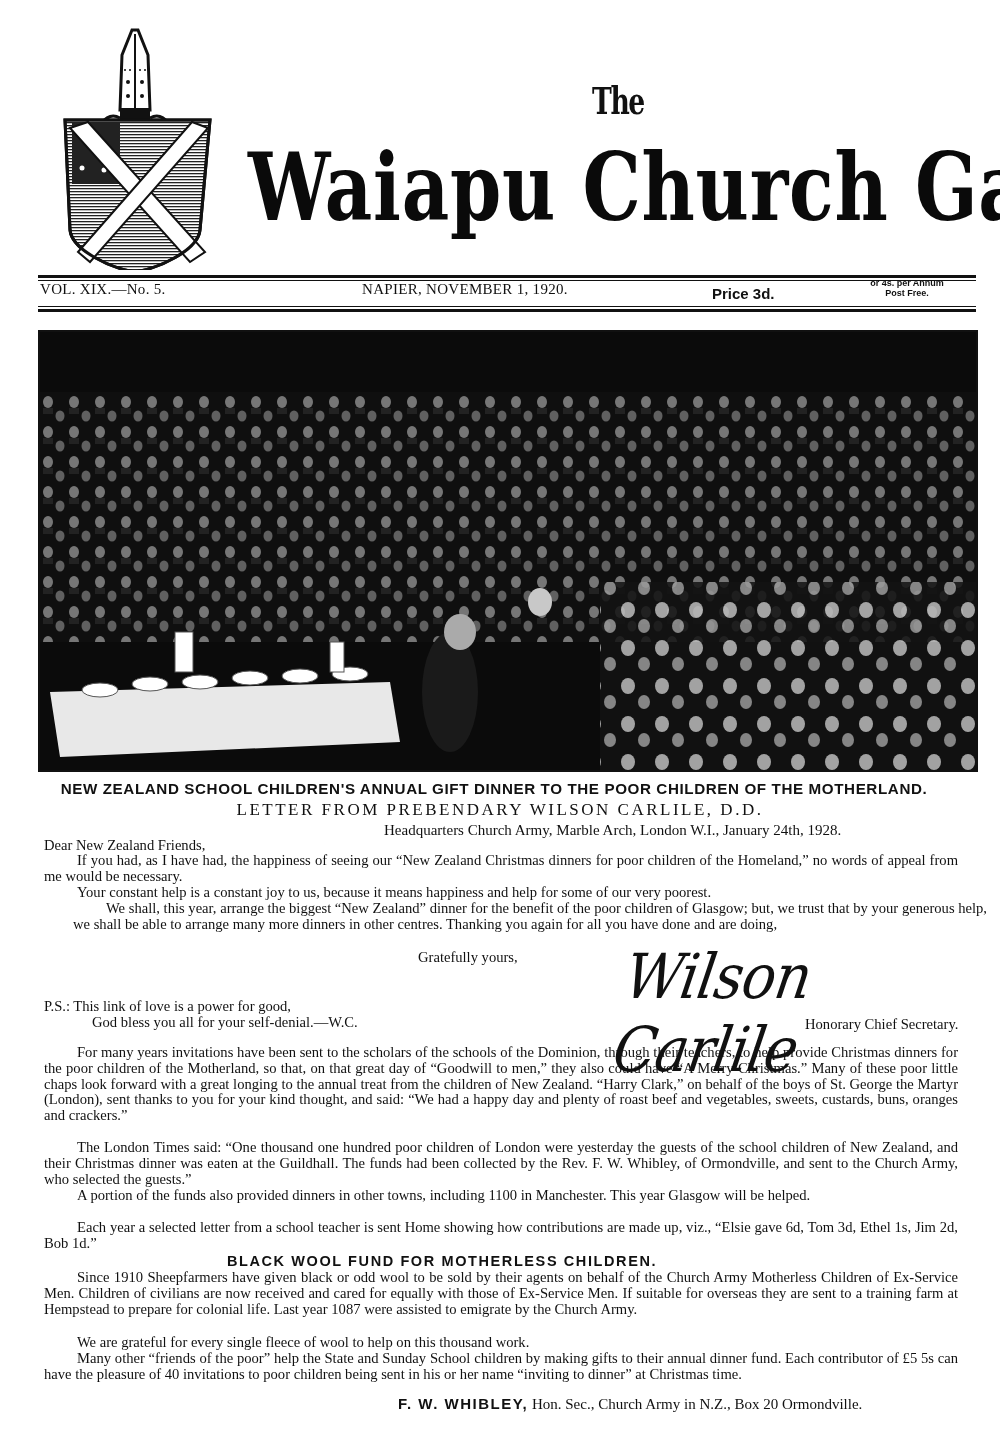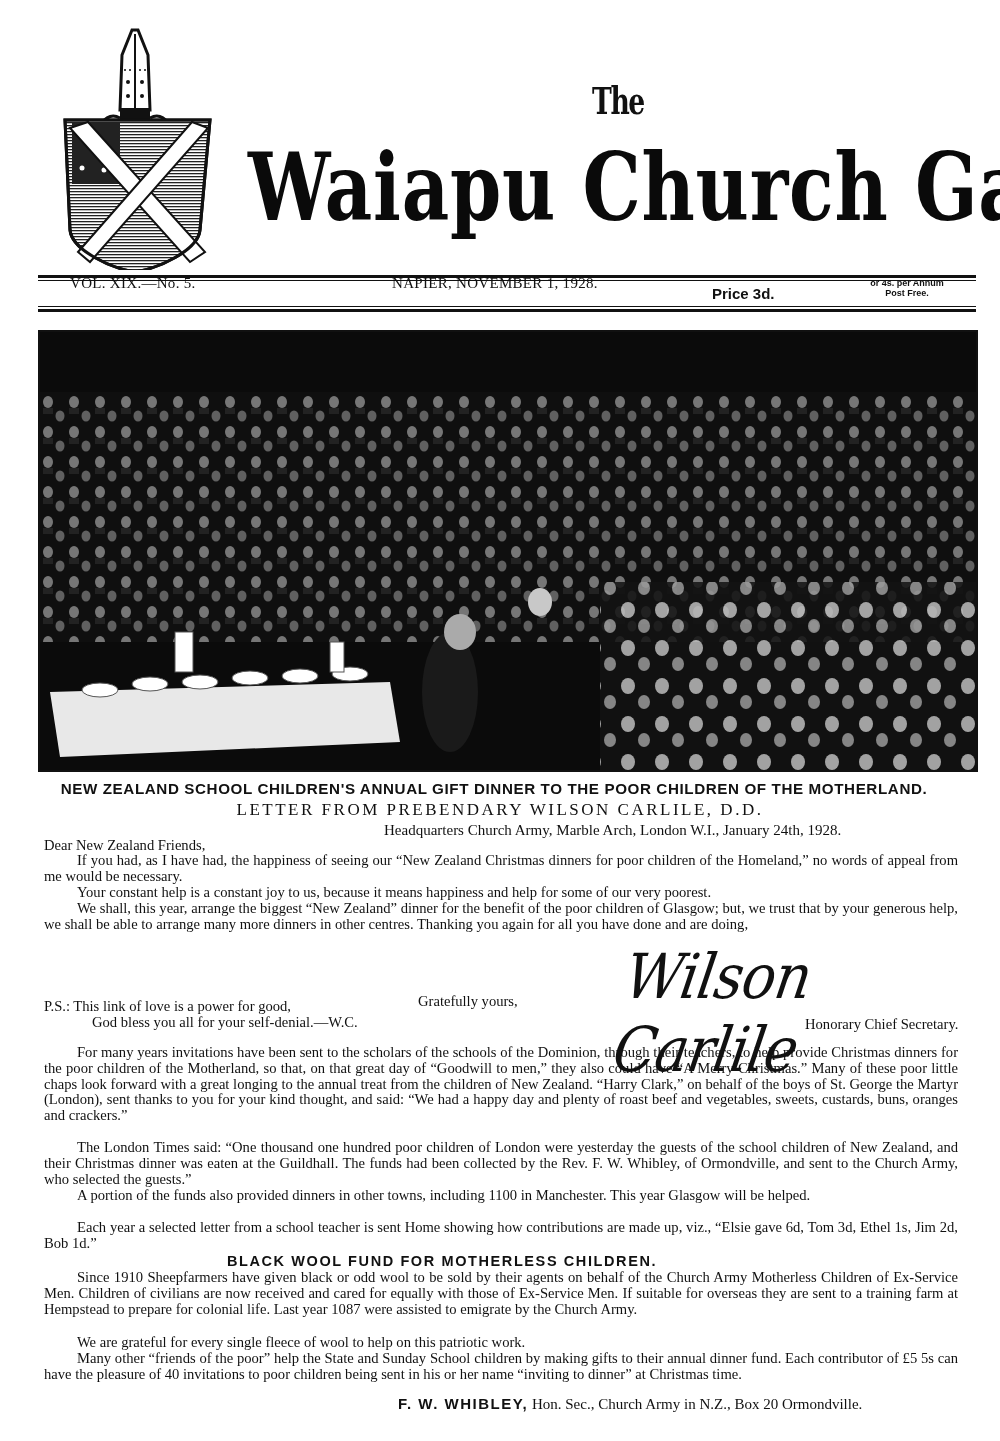--- a/index.html
+++ b/index.html
@@ -14,21 +14,21 @@
   #title { left: 248px; top: 140px; font-family: "DejaVu Serif", serif; font-weight: bold;
            font-size: 94px; letter-spacing: 1px; line-height: 1; transform: scaleX(0.78);
            transform-origin: left; white-space: nowrap; color:#0a0a0a;}
 
   .rule { position: absolute; left: 38px; width: 938px; background: #111; }
   #rule1 { top: 275px; height: 3px; }
   #rule1b { top: 280px; height: 1px; }
   #rule2 { top: 306px; height: 1px; }
   #rule2b { top: 309px; height: 3px; }
 
-  .meta { top: 275px; font-size: 15px; letter-spacing: 0.3px; margin-left: 30px; }
+  .meta { top: 281px; font-size: 15px; letter-spacing: 0.3px; }
   #vol { left: 40px; }
   #dateline { left: 362px; }
   #price { left: 712px; font-family: "Liberation Sans", sans-serif; font-weight: bold; font-size: 15px; top: 285px;}
   #annum { left: 842px; top: 278px; font-family: "Liberation Sans", sans-serif; font-weight: bold;
            font-size: 9px; line-height: 10px; text-align: center; width: 130px;}
 
   
   #photo { left: 38px; top: 330px; width: 936px; height: 438px; background: #0c0c0c;
            border: 2px solid #111; overflow: hidden; }
   #photo svg { display: block; }
@@ -40,22 +40,22 @@
   #hq { left: 384px; top: 822px; font-size: 15px; }
 
   .txt { font-size: 14.6px; line-height: 15.8px; }
   .para { position: absolute; left: 44px; width: 914px; text-align: justify; }
   .indent { text-indent: 33px; }
   .nl { display: block; }
 
   #greeting { left: 44px; top: 838px; }
   #p1 { top: 853px; }
   #p2 { top: 885px; }
-  #p3 { top: 901px; }
-  #closing { left: 418px; top: 950px; margin-top: 44px; }
+  #p3 { top: 901px; margin-left: 29px; }
+  #closing { left: 418px; top: 950px; }
   #signature { left: 620px; top: 940px; font-family: "DejaVu Serif", serif; font-style: italic;
                font-size: 62px; transform: scaleX(0.9) skewX(-10deg); transform-origin:left; letter-spacing: -1px; }
   #ps1 { left: 44px; top: 999px; }
   #ps2 { left: 92px; top: 1015px; }
   #sec-title { left: 805px; top: 1017px; }
 
   #p4 { top: 1045px; }
   #p5 { top: 1140px; }
   #p6 { top: 1188px; }
   #p7 { top: 1220px; }
@@ -108,21 +108,21 @@
     <path d="M5 100 L150 100 L140 210 C138 230 100 248 75 252 C50 248 12 230 10 210 Z" fill="none" stroke="#111" stroke-width="3"></path>
   </svg>
 </div>
 
 <div id="the-word" class="abs">The</div>
 <div id="title" class="abs">Waiapu Church Gazette.</div>
 
 <div id="rule1" class="rule"></div>
 <div id="rule1b" class="rule"></div>
 <div id="vol" class="abs meta">VOL. XIX.—No. 5.</div>
-<div id="dateline" class="abs meta">NAPIER, NOVEMBER 1, 1928.</div>
+<div id="dateline" class="abs meta">NAPIER, NOVEMBER 1, 1920.</div>
 <div id="price" class="abs">Price 3d.</div>
 <div id="annum" class="abs">
   <span class="nl">or 4s. per Annum</span>
   <span class="nl">Post Free.</span>
 </div>
 <div id="rule2" class="rule"></div>
 <div id="rule2b" class="rule"></div>
 
 <div id="photo" class="abs">
   <svg width="936" height="438" viewBox="0 0 936 438">
@@ -174,19 +174,19 @@
 <div id="ps2" class="abs txt">God bless you all for your self-denial.—W.C.</div>
 <div id="sec-title" class="abs txt">Honorary Chief Secretary.</div>
 
 <div id="p4" class="para txt indent">For many years invitations have been sent to the scholars of the schools of the Dominion, through their teachers, to help provide Christmas dinners for the poor children of the Motherland, so that, on that great day of “Goodwill to men,” they also could have “A Merry Christmas.” Many of these poor little chaps look forward with a great longing to the annual treat from the children of New Zealand. “Harry Clark,” on behalf of the boys of St. George the Martyr (London), sent thanks to you for your kind thought, and said: “We had a happy day and plenty of roast beef and vegetables, sweets, custards, buns, oranges and crackers.”</div>
 <div id="p5" class="para txt indent">The London Times said: “One thousand one hundred poor children of London were yesterday the guests of the school children of New Zealand, and their Christmas dinner was eaten at the Guildhall. The funds had been collected by the Rev. F. W. Whibley, of Ormondville, and sent to the Church Army, who selected the guests.”</div>
 <div id="p6" class="para txt indent">A portion of the funds also provided dinners in other towns, including 1100 in Manchester.   This year Glasgow will be helped.</div>
 <div id="p7" class="para txt indent">Each year a selected letter from a school teacher is sent Home showing how contributions are made up, viz., “Elsie gave 6d, Tom 3d, Ethel 1s, Jim 2d, Bob 1d.”</div>
 
 <div id="subhead2" class="abs">BLACK WOOL FUND FOR MOTHERLESS CHILDREN.</div>
 <div id="p8" class="para txt indent">Since 1910 Sheepfarmers have given black or odd wool to be sold by their agents on behalf of the Church Army Motherless Children of Ex-Service Men. Children of civilians are now received and cared for equally with those of Ex-Service Men. If suitable for overseas they are sent to a training farm at Hempstead to prepare for colonial life. Last year 1087 were assisted to emigrate by the Church Army.</div>
-<div id="p9" class="para txt indent">We are grateful for every single fleece of wool to help on this patriotic work.</div>
+<div id="p9" class="para txt indent">We are grateful for every single fleece of wool to help on this thousand work.</div>
 <div id="p10" class="para txt indent">Many other “friends of the poor” help the State and Sunday School children by making gifts to their annual dinner fund. Each contributor of £5 5s can have the pleasure of 40 invitations to poor children being sent in his or her name “inviting to dinner” at Christmas time.</div>
 
 <div id="footer-sign" class="abs">
   <b>F. W. WHIBLEY,</b>
   <span>Hon. Sec., Church Army in N.Z., Box 20 Ormondville.</span>
 </div>
 
 </body></html>

